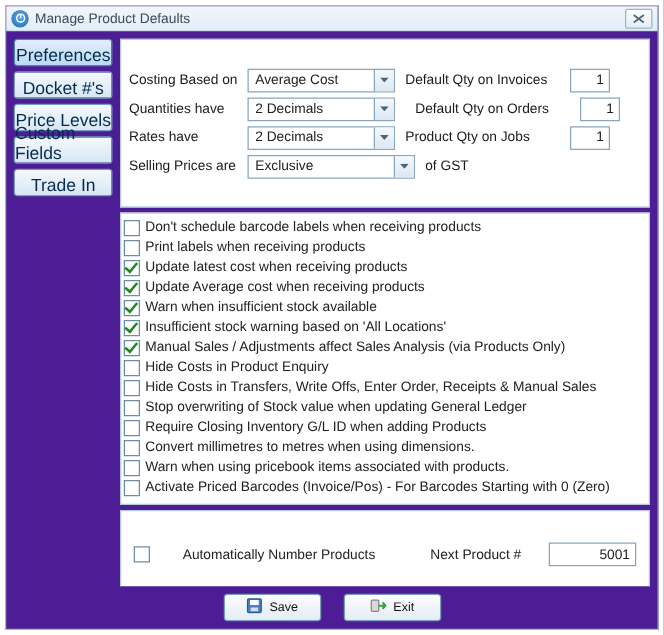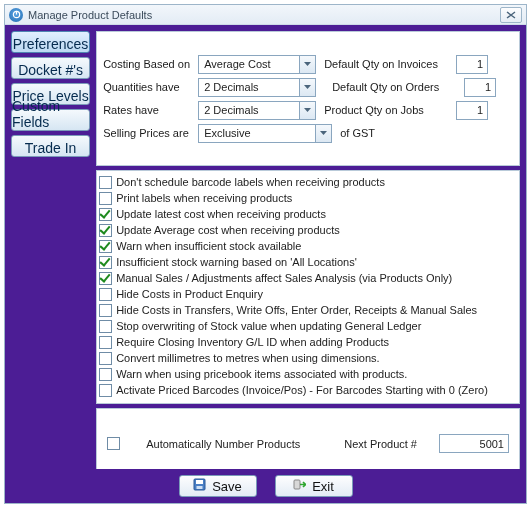--- a/index.html
+++ b/index.html
@@ -154,21 +154,21 @@
     border-top: 0px;
   }
   .btn {
     height: 22px;
     min-width: 78px;
     border: 1px solid #7a9bb9;
     border-radius: 3px;
     background: linear-gradient(#fdfdfe,#e3ecf5);
     display: inline-flex; align-items: center; justify-content: center;
     gap: 6px;
-    font-size: 13px;
+    font-size: 10px;
     cursor: pointer;
     color:#111;
   }
   .panel.pos-rel { position: relative; }
 </style>
 </head>
 <body>
 <div class="window">
 
   <div class="titlebar">

